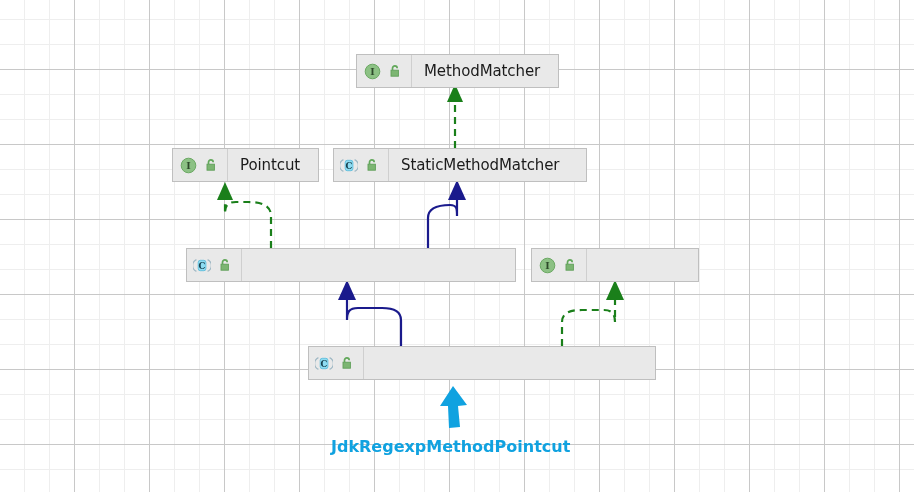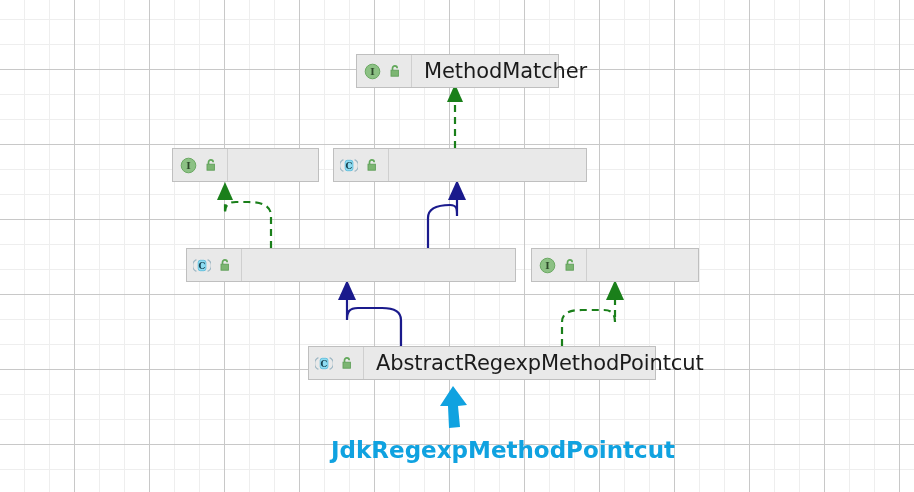--- a/index.html
+++ b/index.html
@@ -49,37 +49,37 @@
     align-items: center;
     gap: 5px;
     padding-right: 7px;
     border-right: 1px solid #cfcfcf;
     height: 100%;
     box-sizing: border-box;
   }
 
   .node-label {
     padding: 0 13px 0 12px;
-    font-size: 21px;
+    font-size: 15px;
     color: #1b1b1b;
     font-family: "DejaVu Sans", sans-serif;
     letter-spacing: -0.1px;
   }
 
   .ico {
     display: inline-flex;
     align-items: center;
     justify-content: center;
     width: 18px;
     height: 18px;
   }
 
   .annotation-label {
     position: absolute;
-    font-size: 23px;
+    font-size: 16px;
     font-weight: bold;
     font-family: "DejaVu Sans", sans-serif;
     white-space: nowrap;
   }
 </style>
 </head>
 <body>
 
 <div id="canvas">
 
@@ -145,39 +145,41 @@
           <text x="8.5" y="12.4" font-size="9.5" font-weight="bold" fill="#2d4a2a" text-anchor="middle" font-family="DejaVu Serif, serif">I</text>
         </svg>
       </span>
       <span class="ico">
         <svg width="14" height="14" viewBox="0 0 14 14">
           <path d="M4.5 6.2 V4.2 A2.3 2.3 0 0 1 9.2 4.2" fill="none" stroke="#62a85a" stroke-width="1.7"></path>
           <rect x="3" y="6.2" width="7.4" height="6" fill="#7cb572" stroke="#5f9f58" stroke-width="0.9"></rect>
         </svg>
       </span>
     </span>
+    <span class="node-label">Pointcut</span>
   </div>
 
   <div class="node" style="left:333px; top:148px; width:254px;">
     <span class="icon-group">
       <span class="ico">
         <svg width="18" height="17" viewBox="0 0 18 17">
           <path d="M3.4 2.6 A6.5 6.5 0 0 0 3.4 14.4" fill="none" stroke="#9fb8c4" stroke-width="1.2"></path>
           <path d="M14.6 2.6 A6.5 6.5 0 0 1 14.6 14.4" fill="none" stroke="#9fb8c4" stroke-width="1.2"></path>
           <rect x="5.2" y="3.3" width="7.7" height="10.4" rx="2" fill="#8ddcf2" stroke="#5fbddb" stroke-width="0.9"></rect>
           <text x="9" y="12" font-size="8.6" font-weight="bold" fill="#17414f" text-anchor="middle" font-family="DejaVu Serif, serif">C</text>
         </svg>
       </span>
       <span class="ico">
         <svg width="14" height="14" viewBox="0 0 14 14">
           <path d="M4.5 6.2 V4.2 A2.3 2.3 0 0 1 9.2 4.2" fill="none" stroke="#62a85a" stroke-width="1.7"></path>
           <rect x="3" y="6.2" width="7.4" height="6" fill="#7cb572" stroke="#5f9f58" stroke-width="0.9"></rect>
         </svg>
       </span>
     </span>
+    <span class="node-label">StaticMethodMatcher</span>
   </div>
 
   <div class="node" style="left:186px; top:248px; width:330px;">
     <span class="icon-group">
       <span class="ico">
         <svg width="18" height="17" viewBox="0 0 18 17">
           <path d="M3.4 2.6 A6.5 6.5 0 0 0 3.4 14.4" fill="none" stroke="#9fb8c4" stroke-width="1.2"></path>
           <path d="M14.6 2.6 A6.5 6.5 0 0 1 14.6 14.4" fill="none" stroke="#9fb8c4" stroke-width="1.2"></path>
           <rect x="5.2" y="3.3" width="7.7" height="10.4" rx="2" fill="#8ddcf2" stroke="#5fbddb" stroke-width="0.9"></rect>
           <text x="9" y="12" font-size="8.6" font-weight="bold" fill="#17414f" text-anchor="middle" font-family="DejaVu Serif, serif">C</text>
@@ -219,18 +221,17 @@
           <text x="9" y="12" font-size="8.6" font-weight="bold" fill="#17414f" text-anchor="middle" font-family="DejaVu Serif, serif">C</text>
         </svg>
       </span>
       <span class="ico">
         <svg width="14" height="14" viewBox="0 0 14 14">
           <path d="M4.5 6.2 V4.2 A2.3 2.3 0 0 1 9.2 4.2" fill="none" stroke="#62a85a" stroke-width="1.7"></path>
           <rect x="3" y="6.2" width="7.4" height="6" fill="#7cb572" stroke="#5f9f58" stroke-width="0.9"></rect>
         </svg>
       </span>
     </span>
-    <span class="node-label">AbstractRegexpMethodPointcut</span>
   </div>
 
   <div class="annotation-label" style="left:331px; top:437px; color:#10a2e0;">JdkRegexpMethodPointcut</div>
 
 </div>
 
 </body></html>

